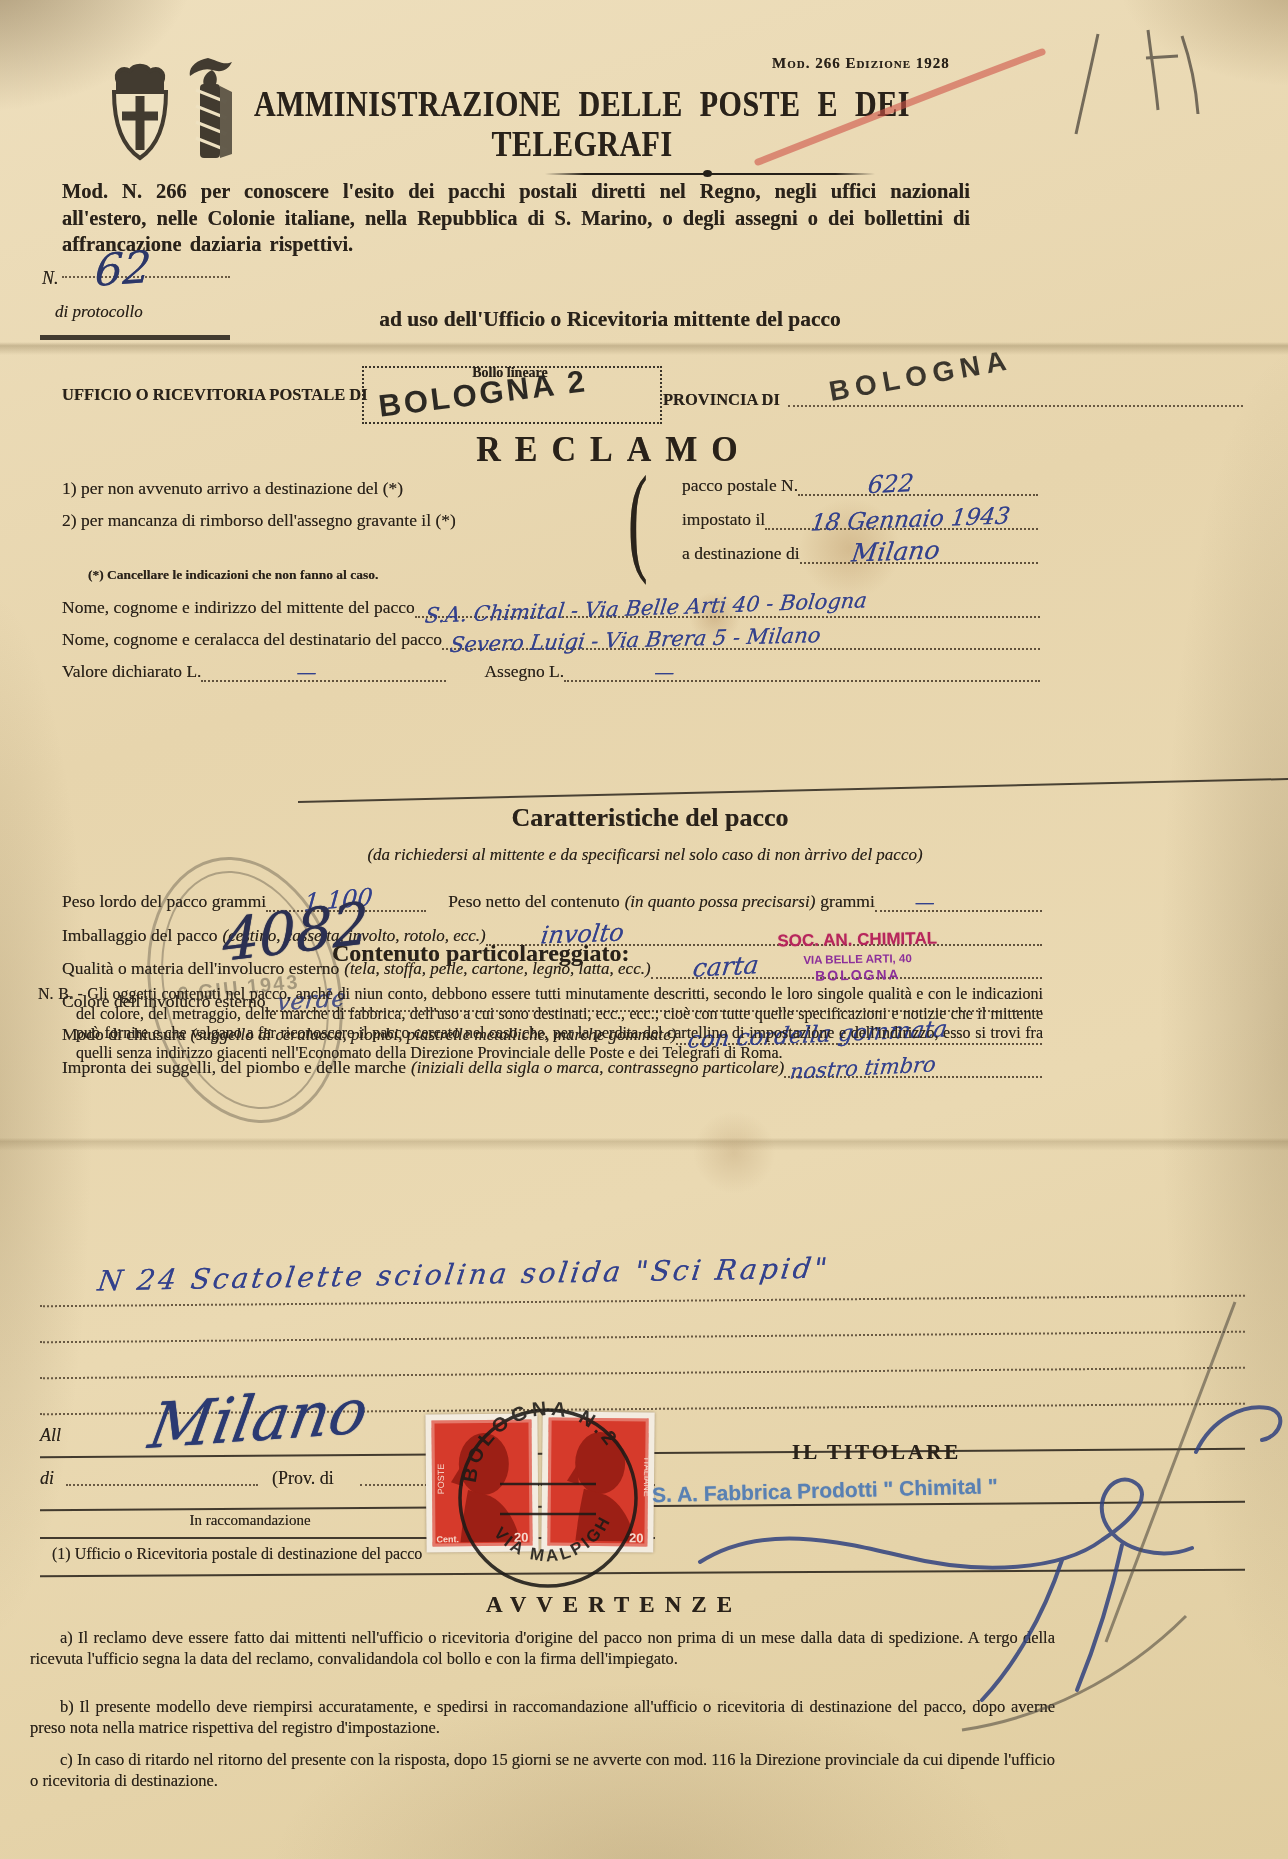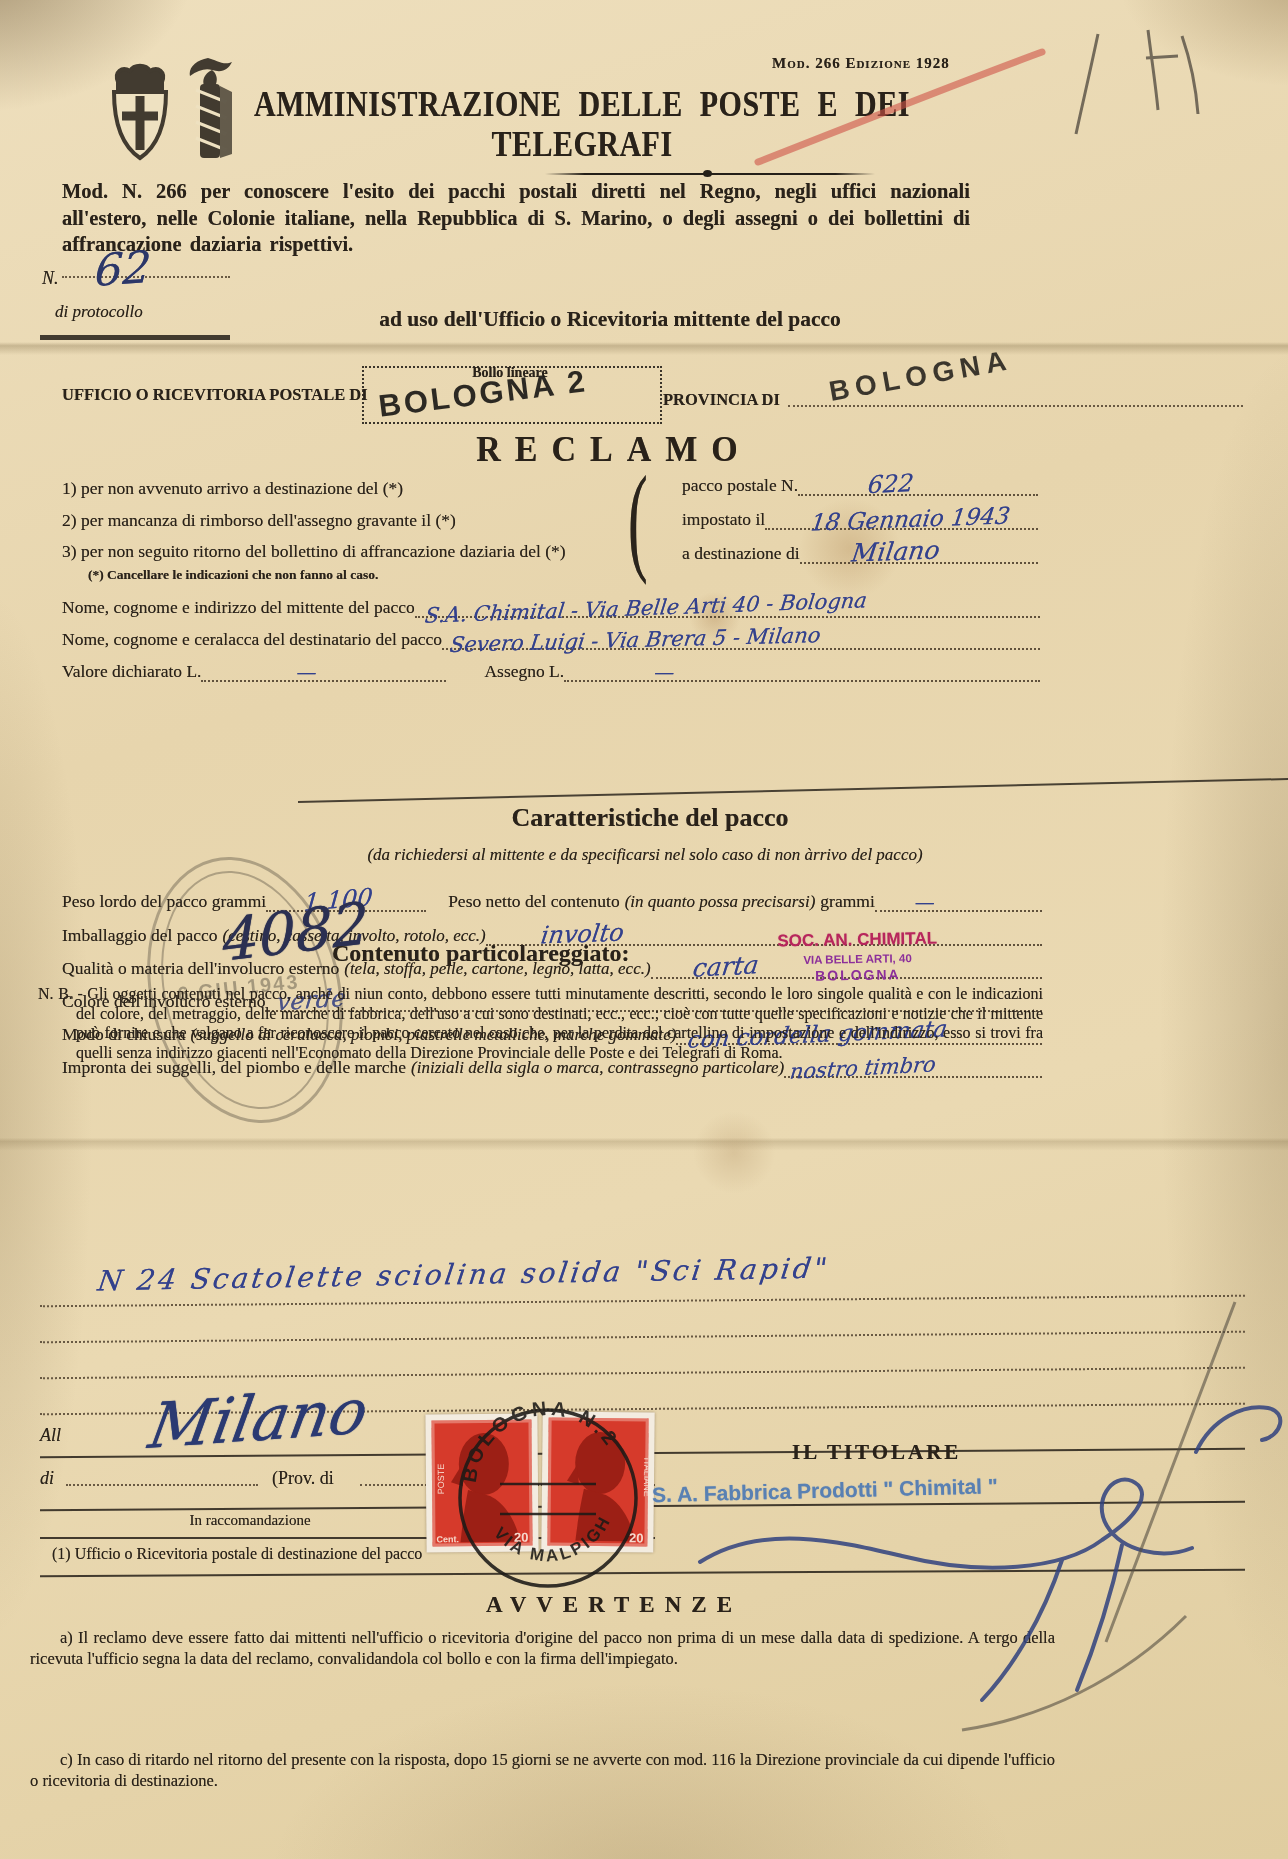--- a/index.html
+++ b/index.html
@@ -89,21 +89,20 @@
     <div class="stampink" style="position:absolute;left:14px;top:8px;font-size:31px;letter-spacing:3px;transform:rotate(-7deg);opacity:.92;">BOLOGNA 2</div>
   </div>
   <div class="abs print b" style="left:663px;top:390px;font-size:16.5px;">PROVINCIA DI</div>
   <div class="dotrule" style="left:788px;top:405px;width:455px;"></div>
   <div class="abs stampink" style="left:828px;top:360px;font-size:28px;letter-spacing:6px;transform:rotate(-10deg);opacity:.85;">BOLOGNA</div>
 
   <div class="abs print b ctr" style="left:394px;top:430px;width:440px;font-size:34px;letter-spacing:14px;transform:scaleY(1.05);">RECLAMO</div>
 
   <div class="abs print" style="left:62px;top:478px;font-size:17.5px;">1) per non avvenuto arrivo a destinazione del (*)</div>
   <div class="abs print" style="left:62px;top:510px;font-size:17.5px;">2) per mancanza di rimborso dell'assegno gravante il (*)</div>
-  <div class="abs print" style="left:62px;top:541px;font-size:17.5px;">3) per non seguito ritorno del bollettino di affrancazione daziaria del (*)</div>
   <div class="abs print b" style="left:88px;top:567px;font-size:13.5px;">(*) Cancellare le indicazioni che non fanno al caso.</div>
 
   <div class="abs" style="left:648px;top:464px;width:392px;">
     <div class="abs print" style="left:-20px;top:-14px;font-size:118px;font-weight:400;transform:scale(.5,1.02);transform-origin:left top;color:#2a241c;">(</div>
     <div class="row" style="position:absolute;left:34px;top:6px;width:356px;">
       <span class="print lbl" style="font-size:17.5px;">pacco postale N.</span>
       <span class="dots">
           <span class="hw" style="left:70px;font-size:24px;transform:rotate(-3deg) skewX(-8deg);">622</span>
         </span>
     </div>
@@ -283,20 +282,21 @@
       <line x1="52" y1="88" x2="148" y2="88" stroke="#1c1a17" stroke-width="2.5"></line>
       <line x1="52" y1="118" x2="148" y2="118" stroke="#1c1a17" stroke-width="2.5"></line>
     </svg>
   </div>
 
   <div class="abs print b" style="left:792px;top:1440px;font-size:21px;letter-spacing:3px;">IL TITOLARE</div>
   <div class="abs" style="left:652px;top:1478px;width:400px;font-family:'Liberation Sans',sans-serif;font-weight:bold;font-size:21px;color:#4a78b4;transform:rotate(-1.5deg);opacity:.9;text-shadow:0 0 1px rgba(74,120,180,.6);">S. A. Fabbrica Prodotti " Chimital "</div>
 
   <div class="abs print b ctr" style="left:394px;top:1592px;width:440px;font-size:23px;letter-spacing:10px;">AVVERTENZE</div>
   <div class="abs print" style="left:30px;top:1628px;width:1025px;font-size:16.5px;line-height:1.26;text-align:justify;text-indent:30px;">a) Il reclamo deve essere fatto dai mittenti nell'ufficio o ricevitoria d'origine del pacco non prima di un mese dalla data di spedizione. A tergo della ricevuta l'ufficio segna la data del reclamo, convalidandola col bollo e con la firma dell'impiegato.</div>
+  <div class="abs print" style="left:30px;top:1697px;width:1025px;font-size:16.5px;line-height:1.26;text-align:justify;text-indent:30px;">b) Il presente modello deve riempirsi accuratamente, e spedirsi in raccomandazione all'ufficio o ricevitoria di destinazione del pacco, dopo averne preso nota nella matrice rispettiva del registro d'impostazione.</div>
   <div class="abs print" style="left:30px;top:1750px;width:1025px;font-size:16.5px;line-height:1.26;text-align:justify;text-indent:30px;">c) In caso di ritardo nel ritorno del presente con la risposta, dopo 15 giorni se ne avverte con mod. 116 la Direzione provinciale da cui dipende l'ufficio o ricevitoria di destinazione.</div>
 
   <div class="abs" style="left:0;top:0;pointer-events:none;">
     <svg width="1288" height="1859" viewBox="0 0 1288 1859">
 
       <path d="M1042 52 C960 82 845 128 758 162" stroke="#cf5348" stroke-width="7" fill="none" opacity=".6" stroke-linecap="round"></path>
 
       <g stroke="#4d463c" stroke-width="3" fill="none" opacity=".75">
         <path d="M1098 34 C1090 72 1082 106 1076 134"></path>
         <path d="M1148 30 C1152 62 1156 88 1158 110"></path>

